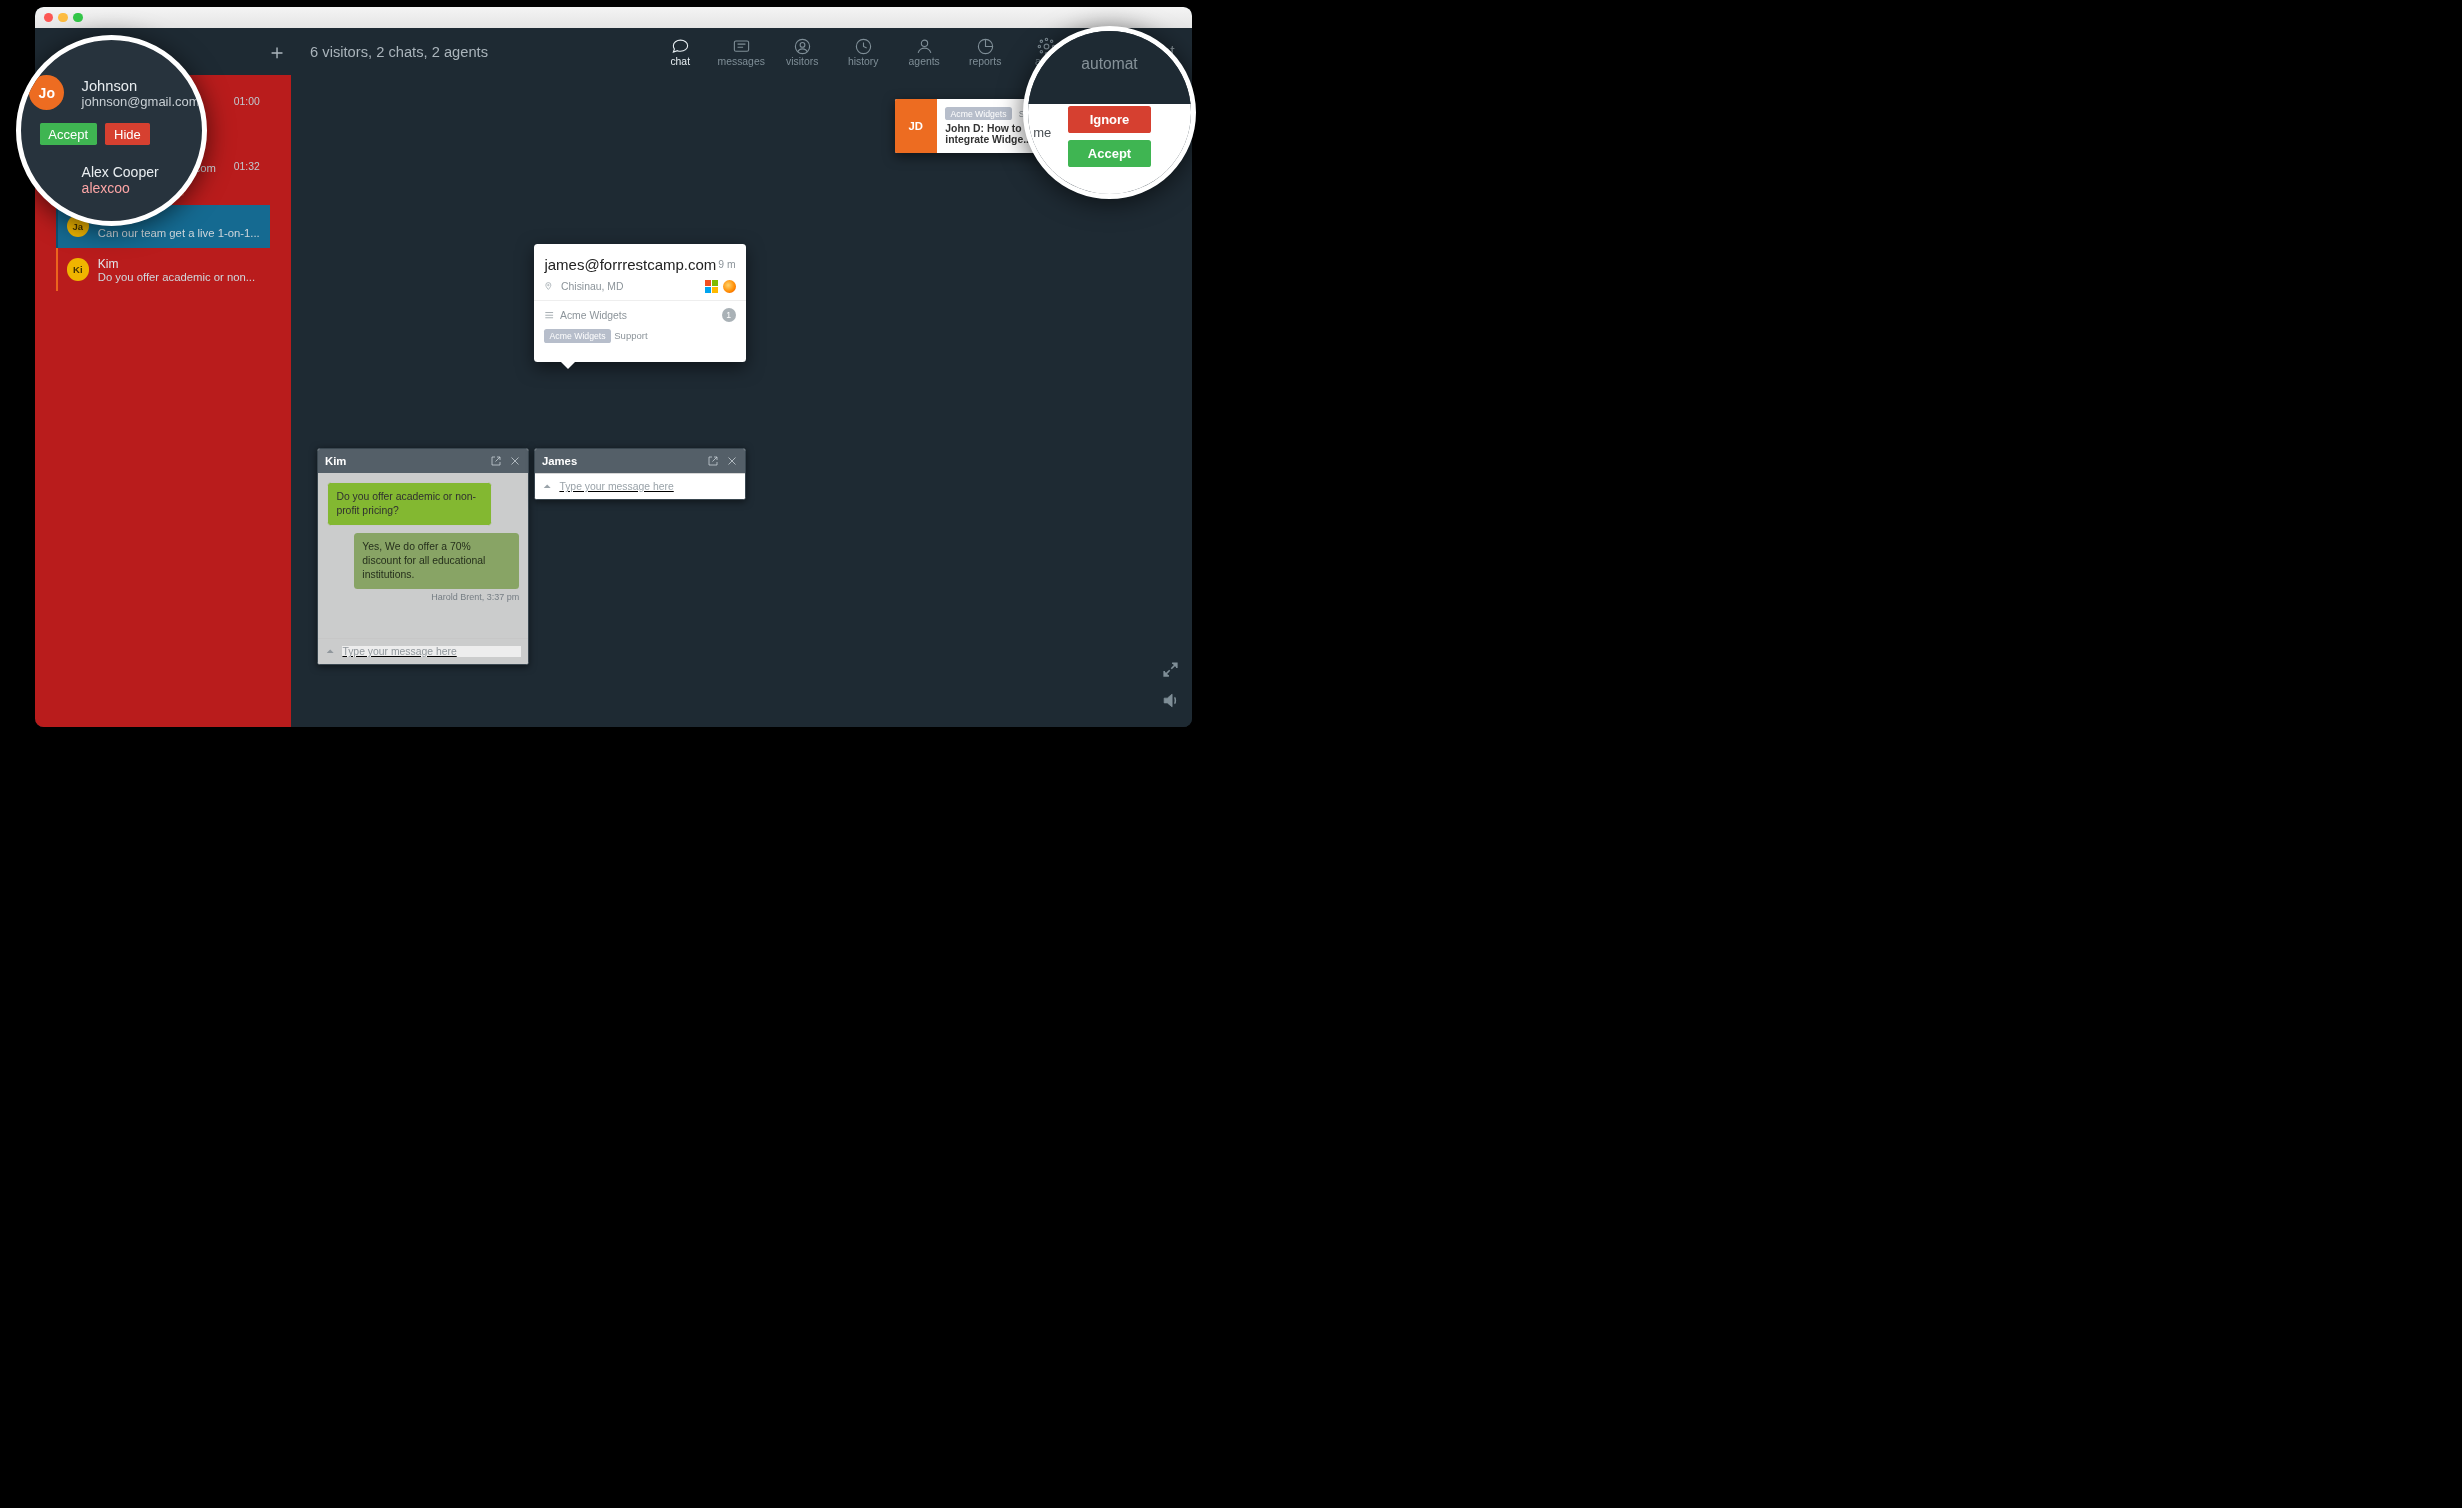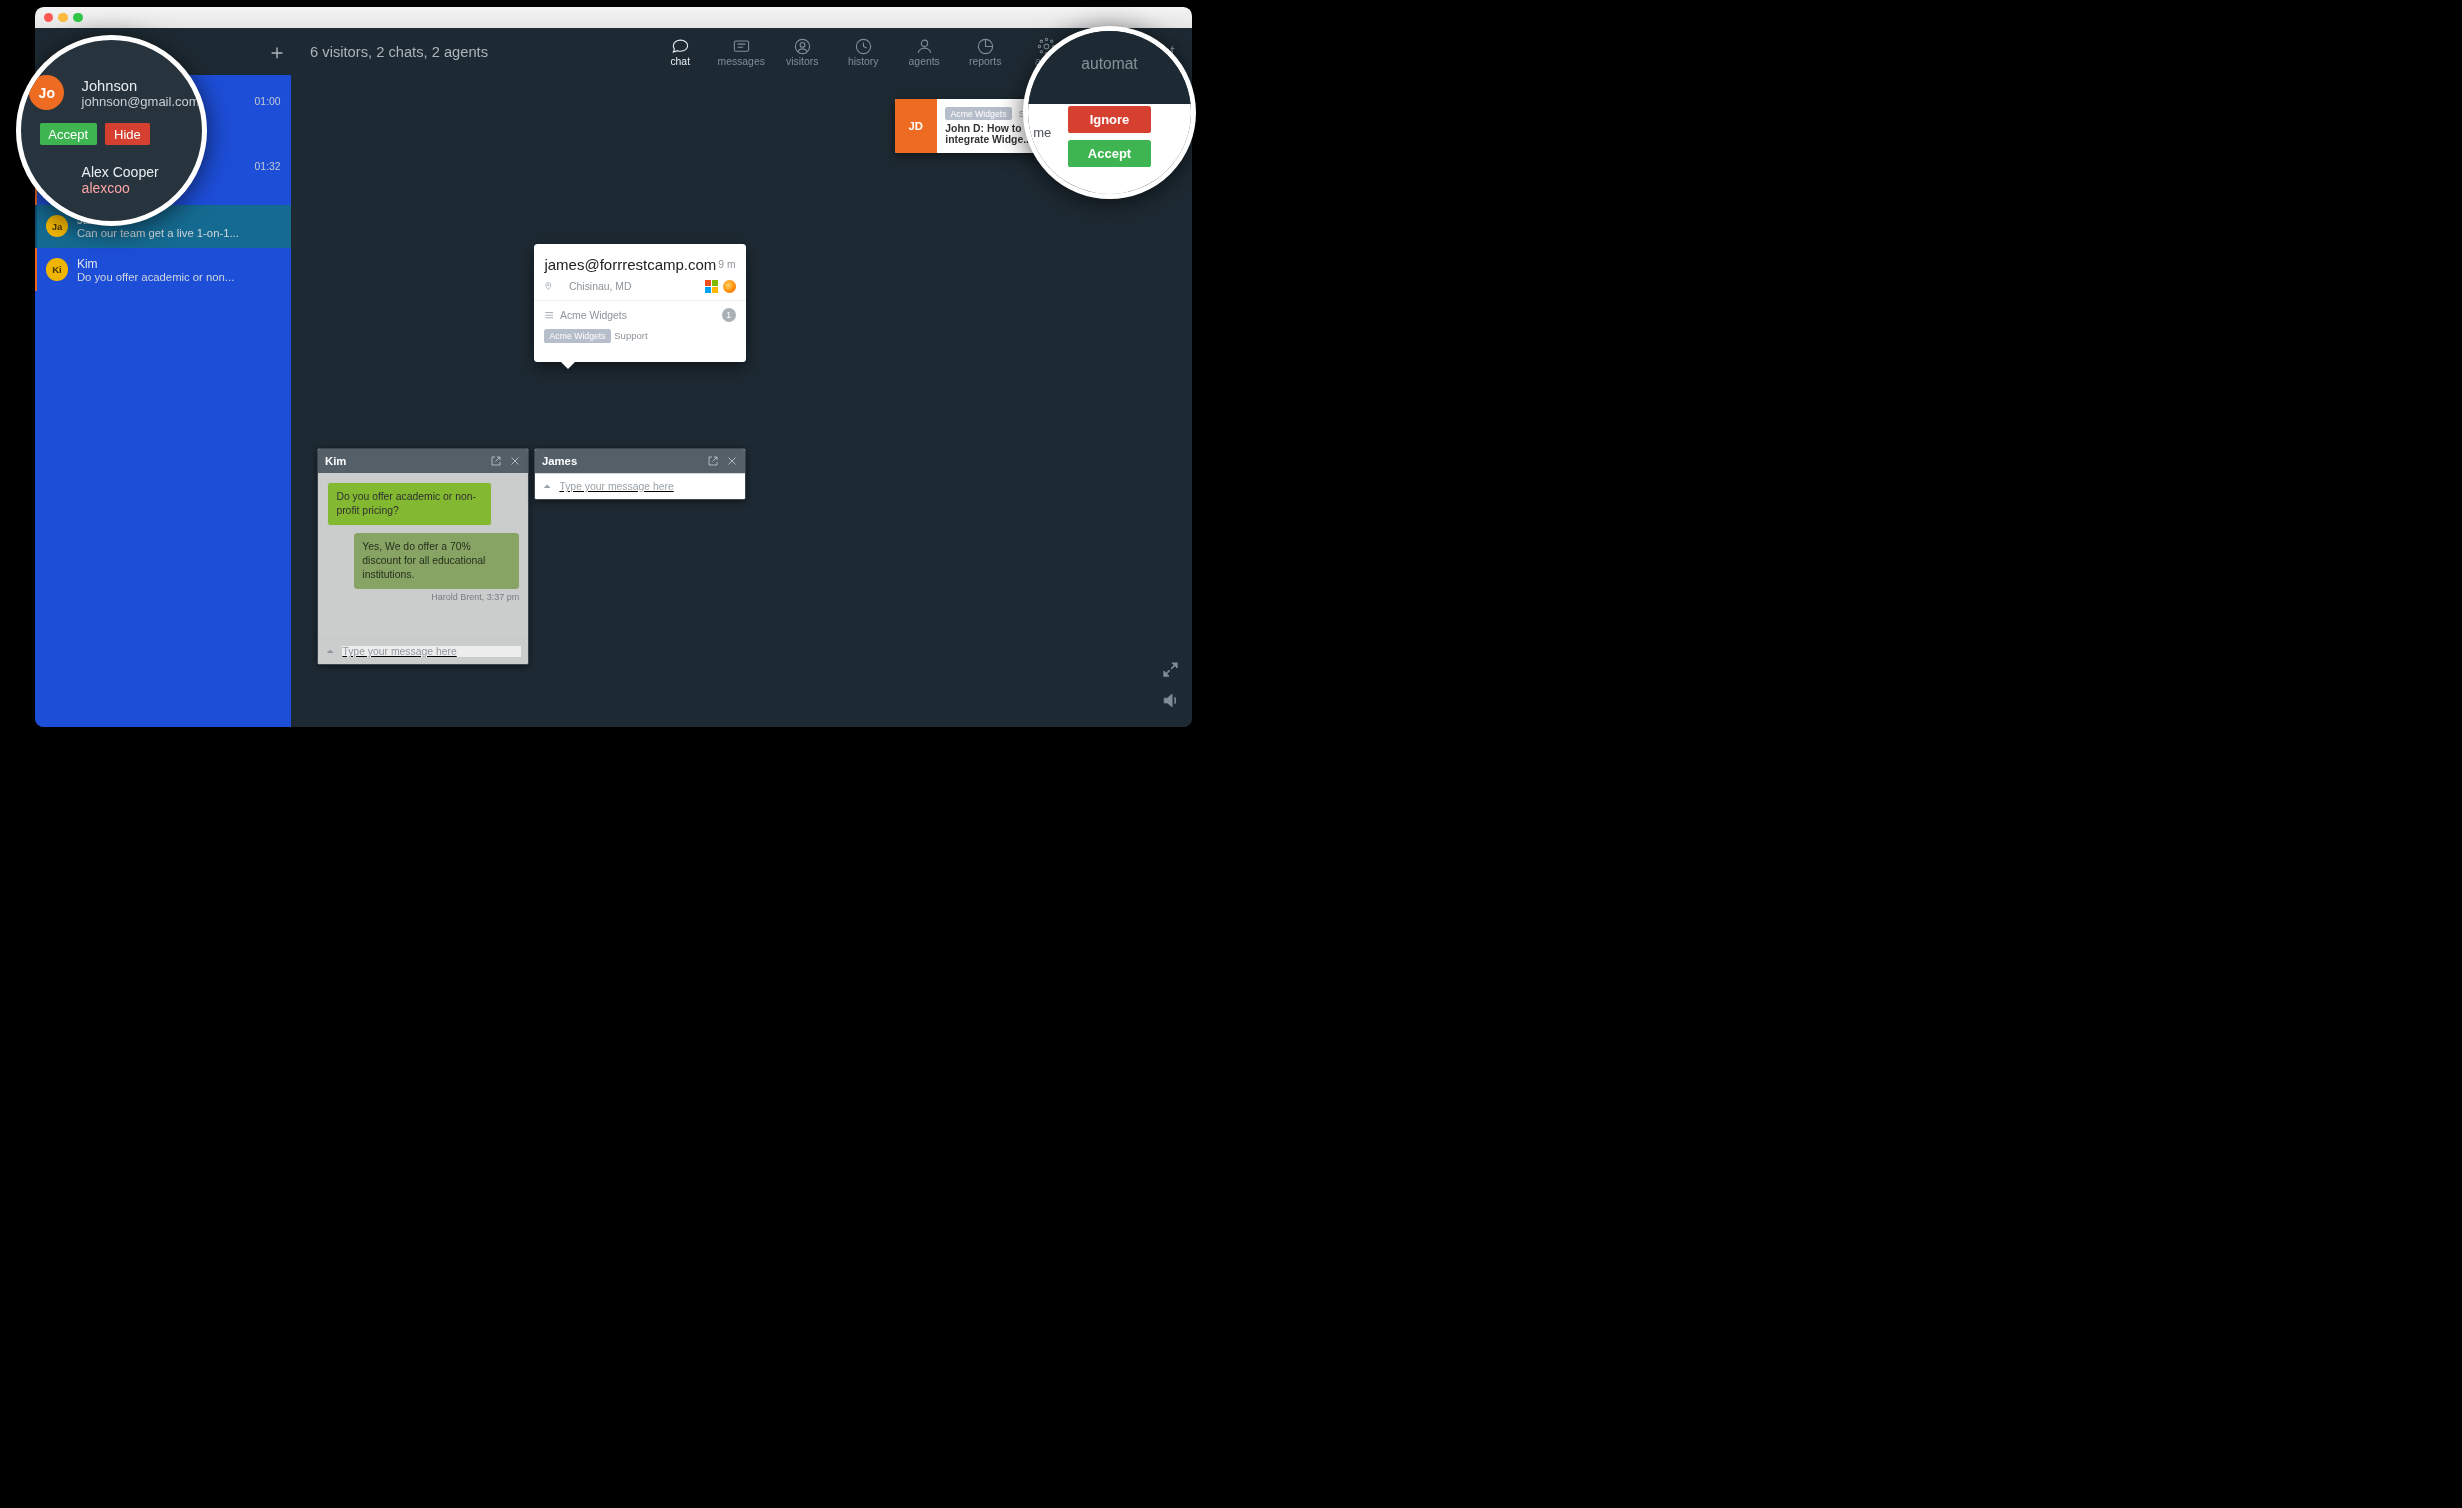--- a/index.html
+++ b/index.html
@@ -16,21 +16,21 @@
   .plus{ font-size:21px; color:#aab4bb; cursor:pointer;}
   .summary{ margin-left:8.7px; font-size:14.7px; font-weight:300;}
   .nav{ position:absolute; right:0; top:0; height:48px; display:flex; align-items:center; gap:0; padding-right:17.3px;}
   .nav-item{ width:61px; display:flex; flex-direction:column; align-items:center; justify-content:center; color:#7f8e97; font-size:10.4px; cursor:pointer;}
   .nav-item.active{ color:#e6edf1;}
   .nav-item svg{ width:19px; height:19px; fill:none; stroke:currentColor; stroke-width:1.4;}
   .nav-trail{ color:#869299; font-size:15.6px; font-weight:300; margin-left:8.7px;}
   .body{ position:absolute; top:68px; bottom:0; left:0; right:0; display:flex;}
 
   
-  .sidebar{ width:256px; background:#1d4ed8; display:flex; flex-direction:column; position:relative;}
+  .sidebar{ width:256px; background:#b91c1c; display:flex; flex-direction:row; position:relative;justify-content:center;}
   .chatlist{ flex:0 0 auto;}
   .citem{ display:flex; align-items:flex-start; padding:8.7px 10.4px 8.7px 8.7px; border-left:2.6px solid transparent; position:relative; cursor:pointer;}
   .citem .avatar{ width:22.5px;height:22.5px;border-radius:50%;display:flex;align-items:center;justify-content:center;font-size:9.5px;font-weight:600;color:#fff;flex:0 0 22.5px;margin-right:8.7px;margin-top:1.7px;}
   .citem .txt{ flex:1; min-width:0;}
   .citem .name{ color:#e1e7eb; font-size:12px; font-weight:400;}
   .citem .sub{ color:#cfd7dc; font-size:11.3px; font-weight:300; white-space:nowrap; overflow:hidden; text-overflow:ellipsis;}
   .citem .time{ position:absolute; right:10.4px; top:21px; color:#c1cad0; font-size:10.4px; font-weight:300;}
   .citem.sel{ background:#156a91; border-left-color:#0c5273;}
   .citem.new{ border-left-color:#ec641d;}
   .btn-row{ display:flex; gap:5.2px; margin-top:5.2px;}
@@ -64,21 +64,21 @@
   .chatwin.dim .cw-body, .chatwin.dim .cw-input { filter:grayscale(.2) brightness(.93); background:#dadbdc;}
   .chatwin.dim .bubble.in{ background:#84cc16;}
   .chatwin.dim .bubble.out{ background:#8eb35e;}
 
   
   .popover{ position:absolute; width:212px; background:#fff; border-radius:3.5px; box-shadow:0 5.2px 17.3px rgba(0,0,0,.5); padding:8.7px 10.4px 15.6px 10.4px; font-size:10.4px; color:#555;}
   .popover::after{ content:""; position:absolute; bottom:-7.8px; left:26px; width:0;height:0;border-left:8.7px solid transparent;border-right:8.7px solid transparent;border-top:8.7px solid #fff;}
   .popover .prow{ display:flex; align-items:center; justify-content:space-between; padding:3.5px 0;}
   .popover .pemail{ font-weight:400; color:#222; font-size:15px;text-align:center;}
   .popover .ptime{ color:#8c949a; font-size:10.4px;}
-  .popover .loc{ color:#8c949a; display:flex; align-items:center; gap:16px; font-size:10.4px;justify-content:flex-end;}
+  .popover .loc{ color:#8c949a; display:flex; align-items:center; gap:8px; font-size:10.4px;justify-content:flex-end;}
   .popover .icorow{ display:flex; gap:1.7px;}
   .popover .sq{ width:6px;height:6px;}
   .popover hr{ border:none; border-top:0.9px solid #eee; margin:3.5px -10.4px;}
   .tag{ display:inline-block; background:#b7becb; color:#fff; font-size:8.7px; padding:1.7px 5.2px; border-radius:2.6px; margin-right:3.5px;}
   .countb{ width:14px;height:14px;border-radius:50%;background:#a9b1b6;color:#fff;font-size:8.7px;display:inline-flex;align-items:center;justify-content:center;}
 
   
   .toast{ position:absolute; background:#fff; display:flex; align-items:stretch; box-shadow:0 3.5px 12px rgba(0,0,0,.5); border-radius:1.7px; overflow:hidden; font-size:10.4px;}
   .toast .tava{ width:42px; background:#ed6c21; color:#fff; display:flex;align-items:center;justify-content:center; font-weight:700; font-size:11.3px;}
   .toast .tbody{ padding:7px 8.7px; color:#6a727a; display:flex; flex-direction:column; justify-content:center; width:139px;}

